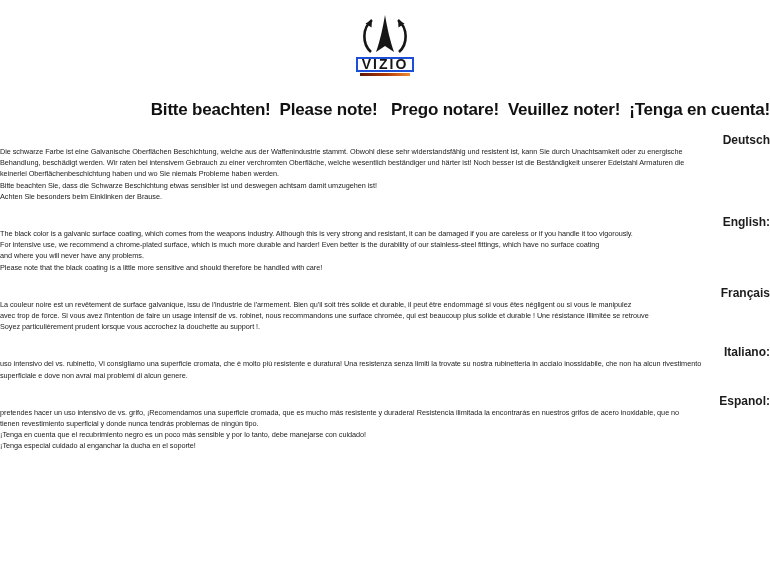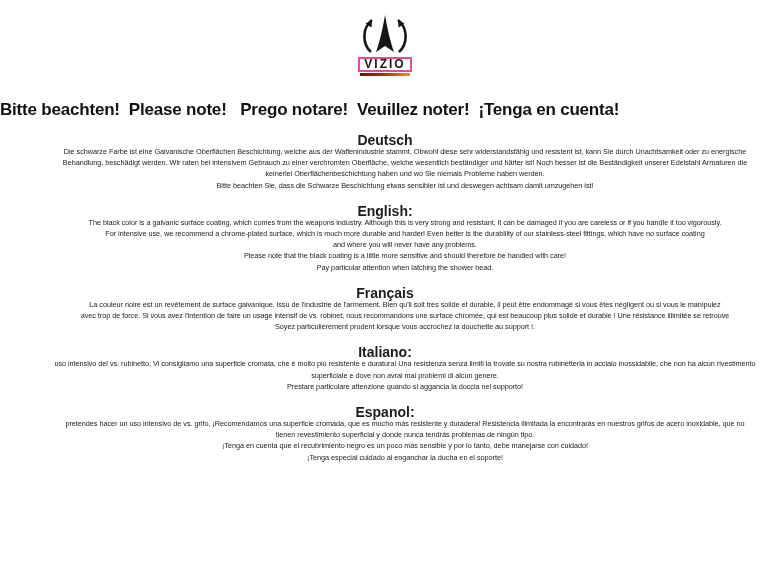--- a/index.html
+++ b/index.html
@@ -9,59 +9,58 @@
     background:#ffffff;
     overflow:hidden;
     font-family:"Liberation Sans", sans-serif;
     color:#1c1c1c;
   }
   
   .logo{margin-top:14px;display:flex;flex-direction:column;align-items:center;}
   .emblem{display:block;}
   .brandbox{
     display:inline-block;
-    border:2px solid #ec4899;
+    border:2px solid #1d4ed8;
     padding:0px 4px;
     font-weight:bold;
-    font-size:12px;
+    font-size:14px;
     letter-spacing:2px;
     line-height:11px;
     color:#161616;
     margin-top:1px;
   }
   .brandbar{
     width:50px;height:3px;margin-top:1px;
     background:linear-gradient(90deg,#5e1703 0%,#b33c08 55%,#ef8c33 100%);
   }
   
   .heading{
     margin-top:24px;
-    text-align:left;
+    text-align:right;
     font-weight:bold;
     font-size:17px;
     letter-spacing:-0.2px;
     white-space:pre;
     color:#111111;
   }
   
   .section{margin-top:15px;}
   .section:first-of-type{margin-top:13px;}
   .sec-title{
-    text-align:center;
+    text-align:right;
     font-weight:bold;
-    font-size:14px;
+    font-size:12px;
     line-height:11px;
     white-space:pre;
   }
   .line{
     display:flex;
-    justify-content:center;
+    justify-content:flex-start;
     overflow:visible;
     line-height:11.2px;
-    padding-left:40px;
   }
   .line > span{
     white-space:pre;
     font-size:7.3px;
     letter-spacing:-0.05px;
   }
   .line.b > span{font-weight:normal;}
 </style>
 </head>
 <body>
@@ -89,38 +88,38 @@
       </div>
     <div class="line">
         <span>Behandlung, beschädigt werden. Wir raten bei intensivem Gebrauch zu einer verchromten Oberfläche, welche wesentlich beständiger und härter ist! Noch besser ist die Beständigkeit unserer Edelstahl Armaturen die</span>
       </div>
     <div class="line">
         <span>keinerlei Oberflächenbeschichtung haben und wo Sie niemals Probleme haben werden.</span>
       </div>
     <div class="line b">
         <span>Bitte beachten Sie, dass die Schwarze Beschichtung etwas sensibler ist und deswegen achtsam damit umzugehen ist!</span>
       </div>
+    <div class="line">
+        <span>Achten Sie besonders beim Einklinken der Brause.</span>
+      </div>
   </div>
 
   <div class="section">
     <div class="sec-title">English:</div>
     <div class="line">
         <span>The black color is a galvanic surface coating, which comes from the weapons industry. Although this is very strong and resistant, it can be damaged if you are careless or if you handle it too vigorously.</span>
       </div>
     <div class="line">
         <span>For intensive use, we recommend a chrome-plated surface, which is much more durable and harder! Even better is the durability of our stainless-steel fittings, which have no surface coating</span>
       </div>
     <div class="line">
         <span>and where you will never have any problems.</span>
       </div>
     <div class="line b">
         <span>Please note that the black coating is a little more sensitive and should therefore be handled with care!</span>
-      </div>
-    <div class="line">
-        <span>Pay particular attention when latching the shower head.</span>
       </div>
   </div>
 
   <div class="section">
     <div class="sec-title">Français</div>
     <div class="line">
         <span>La couleur noire est un revêtement de surface galvanique, issu de l'industrie de l'armement. Bien qu'il soit très solide et durable, il peut être endommagé si vous êtes négligent ou si vous le manipulez</span>
       </div>
     <div class="line">
         <span>avec trop de force. Si vous avez l'intention de faire un usage intensif de vs. robinet, nous recommandons une surface chromée, qui est beaucoup plus solide et durable ! Une résistance illimitée se retrouve</span>
@@ -131,23 +130,20 @@
   </div>
 
   <div class="section">
     <div class="sec-title">Italiano:</div>
     <div class="line">
         <span>uso intensivo del vs. rubinetto, Vi consigliamo una superficie cromata, che è molto più resistente e duratura! Una resistenza senza limiti la trovate su nostra rubinetteria in acciaio inossidabile, che non ha alcun rivestimento</span>
       </div>
     <div class="line">
         <span>superficiale e dove non avrai mai problemi di alcun genere.</span>
       </div>
-    <div class="line">
-        <span>Prestare particolare attenzione quando si aggancia la doccia nel supporto!</span>
-      </div>
   </div>
 
   <div class="section">
     <div class="sec-title">Espanol:</div>
     <div class="line">
         <span>pretendes hacer un uso intensivo de vs. grifo, ¡Recomendamos una superficie cromada, que es mucho más resistente y duradera! Resistencia ilimitada la encontrarás en nuestros grifos de acero inoxidable, que no</span>
       </div>
     <div class="line">
         <span>tienen revestimiento superficial y donde nunca tendrás problemas de ningún tipo.</span>
       </div>

